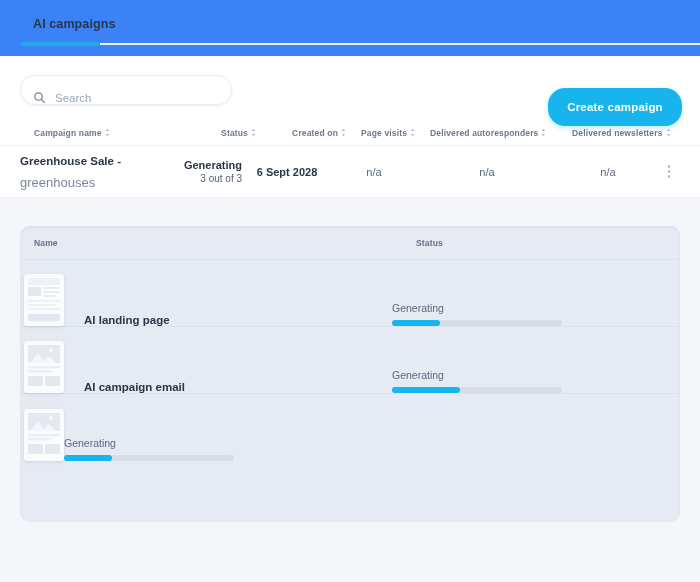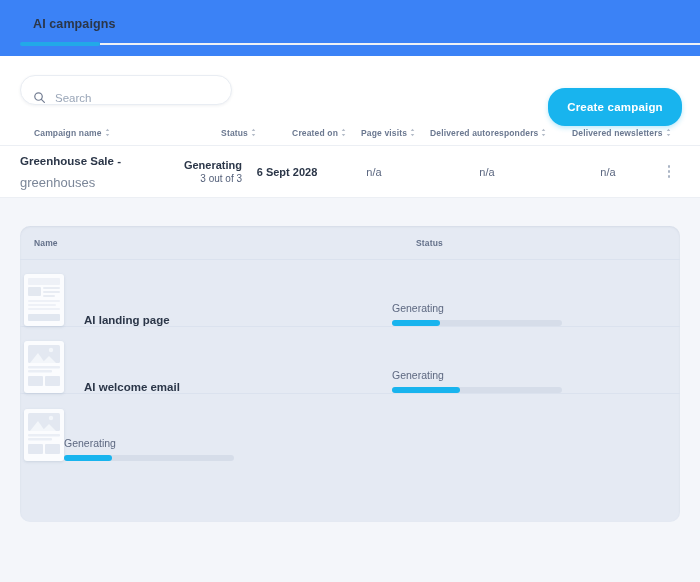--- a/index.html
+++ b/index.html
@@ -341,21 +341,21 @@
           <rect x="0" y="0" width="32" height="18" rx="1.5" fill="#e3e8f1"></rect>
           <circle cx="23" cy="5" r="2.2" fill="#f3f6fa"></circle>
           <path d="M2 18 L10 8 L17 18 Z" fill="#f3f6fa"></path>
           <path d="M14 18 L21 11 L28 18 Z" fill="#f3f6fa"></path>
           <rect x="0" y="21" width="32" height="2.5" rx="1" fill="#eaeef5"></rect>
           <rect x="0" y="25" width="24" height="2.5" rx="1" fill="#eaeef5"></rect>
           <rect x="0" y="31" width="15" height="10" rx="1" fill="#e3e8f1"></rect>
           <rect x="17" y="31" width="15" height="10" rx="1" fill="#e3e8f1"></rect>
         </svg>
       </div>
-      <div class="prow-name">AI welcome email</div>
+      <div class="prow-name">AI campaign email</div>
       <div class="prow-status">
         <div class="gen-label">Generating</div>
         <div class="bar-track">
           <div class="bar-fill" style="width: 40%;"></div>
         </div>
       </div>
     </div>
 
     <div class="prow">
       <div class="thumb">

